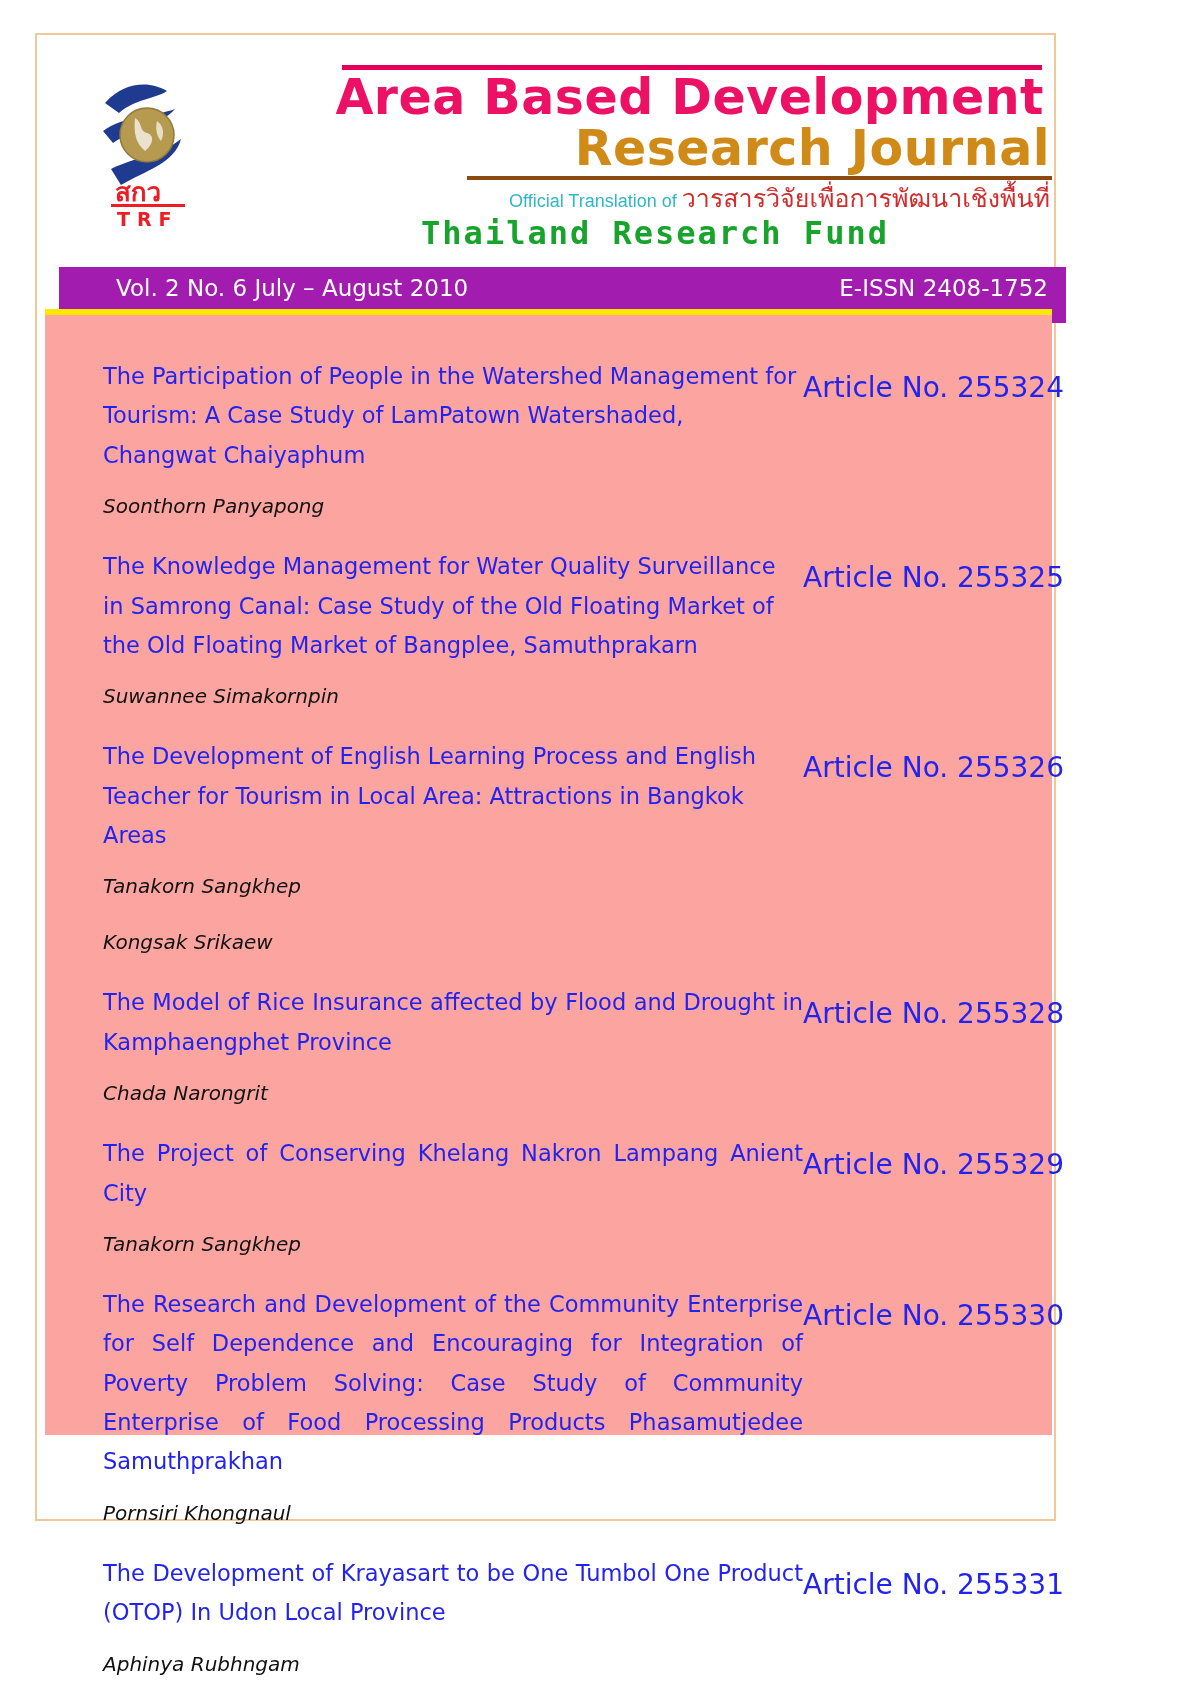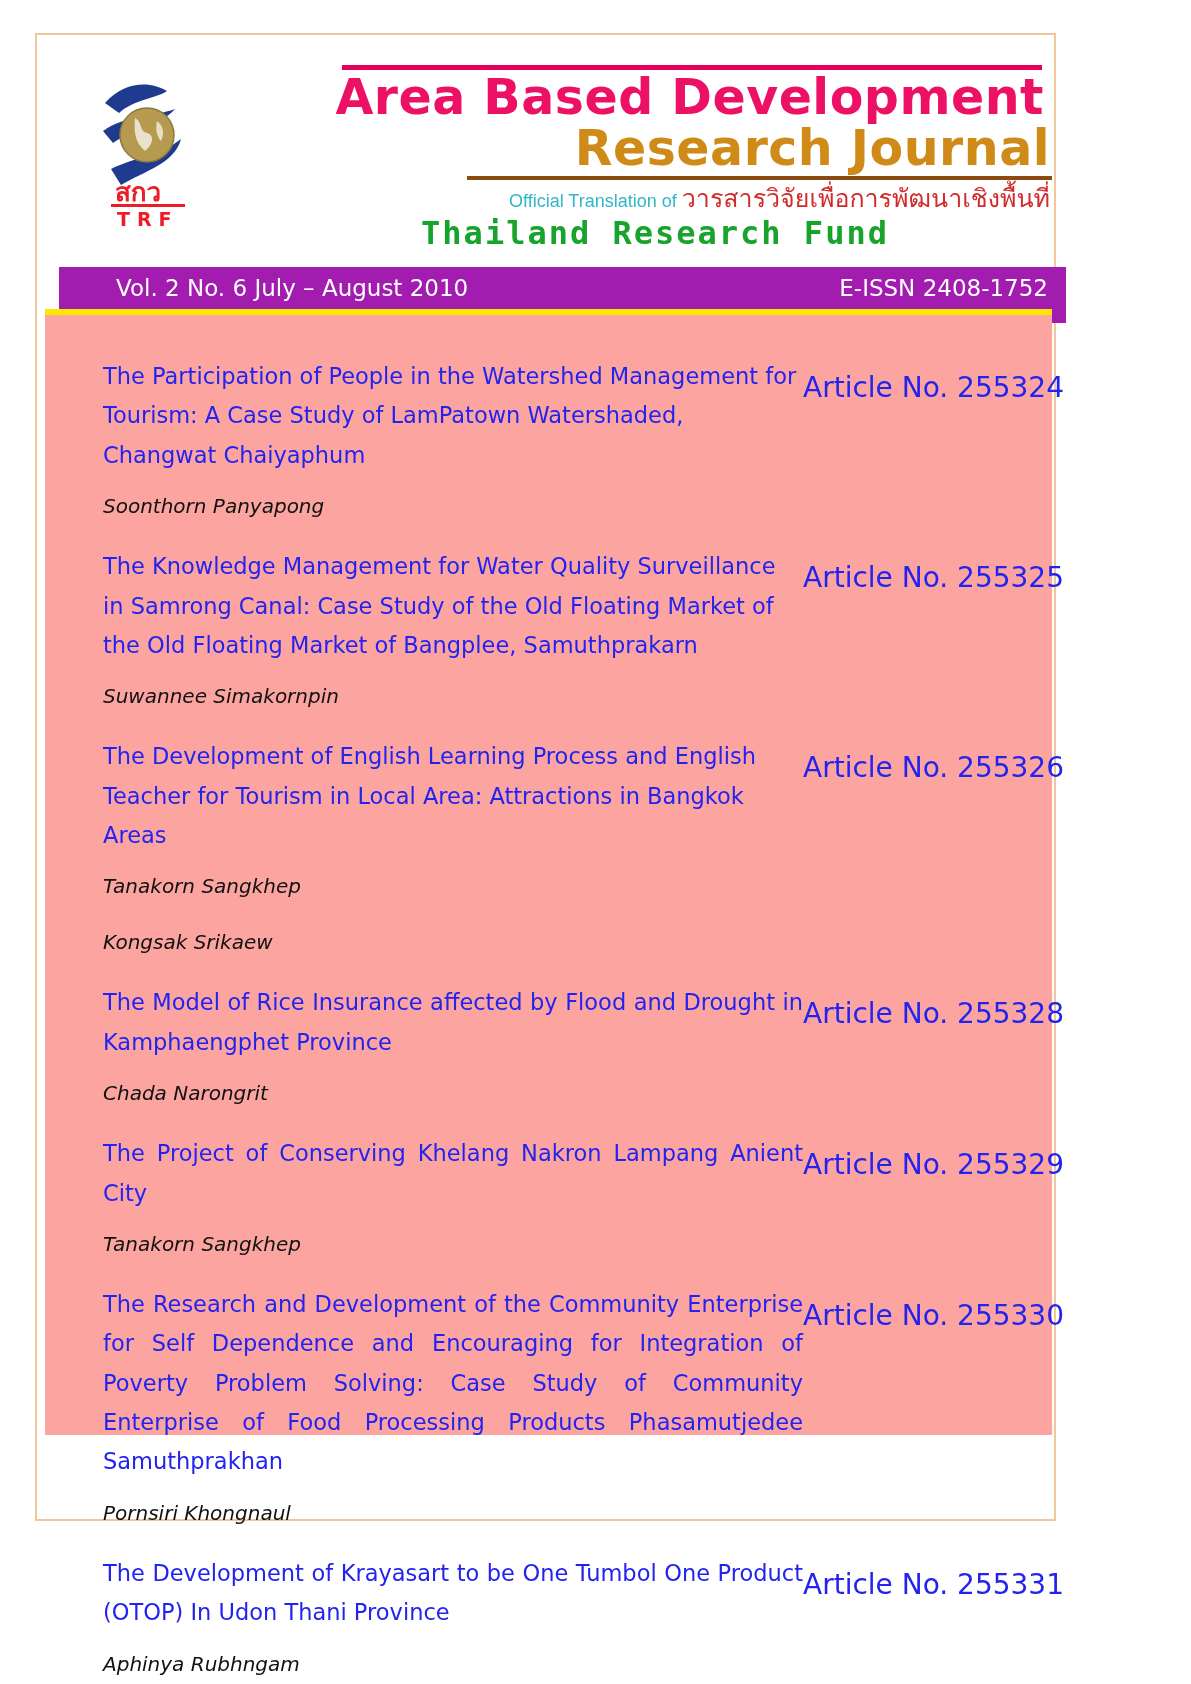--- a/index.html
+++ b/index.html
@@ -316,21 +316,21 @@
       <div class="entry">
         <div class="entry-row">
           <div class="entry-title">The Research and Development of the Community Enterprise for Self Dependence and Encouraging for Integration of Poverty Problem Solving: Case Study of Community Enterprise of Food Processing Products Phasamutjedee Samuthprakhan</div>
           <div class="entry-num">Article No. 255330</div>
         </div>
         <div class="entry-author">Pornsiri Khongnaul</div>
       </div>
 
       <div class="entry">
         <div class="entry-row">
-          <div class="entry-title">The Development of Krayasart to be One Tumbol One Product (OTOP) In Udon Thani Province</div>
+          <div class="entry-title">The Development of Krayasart to be One Tumbol One Product (OTOP) In Udon Local Province</div>
           <div class="entry-num">Article No. 255331</div>
         </div>
         <div class="entry-author">Aphinya Rubhngam</div>
       </div>
 
     </div>
   </div>
 </div>
 
 </body></html>

